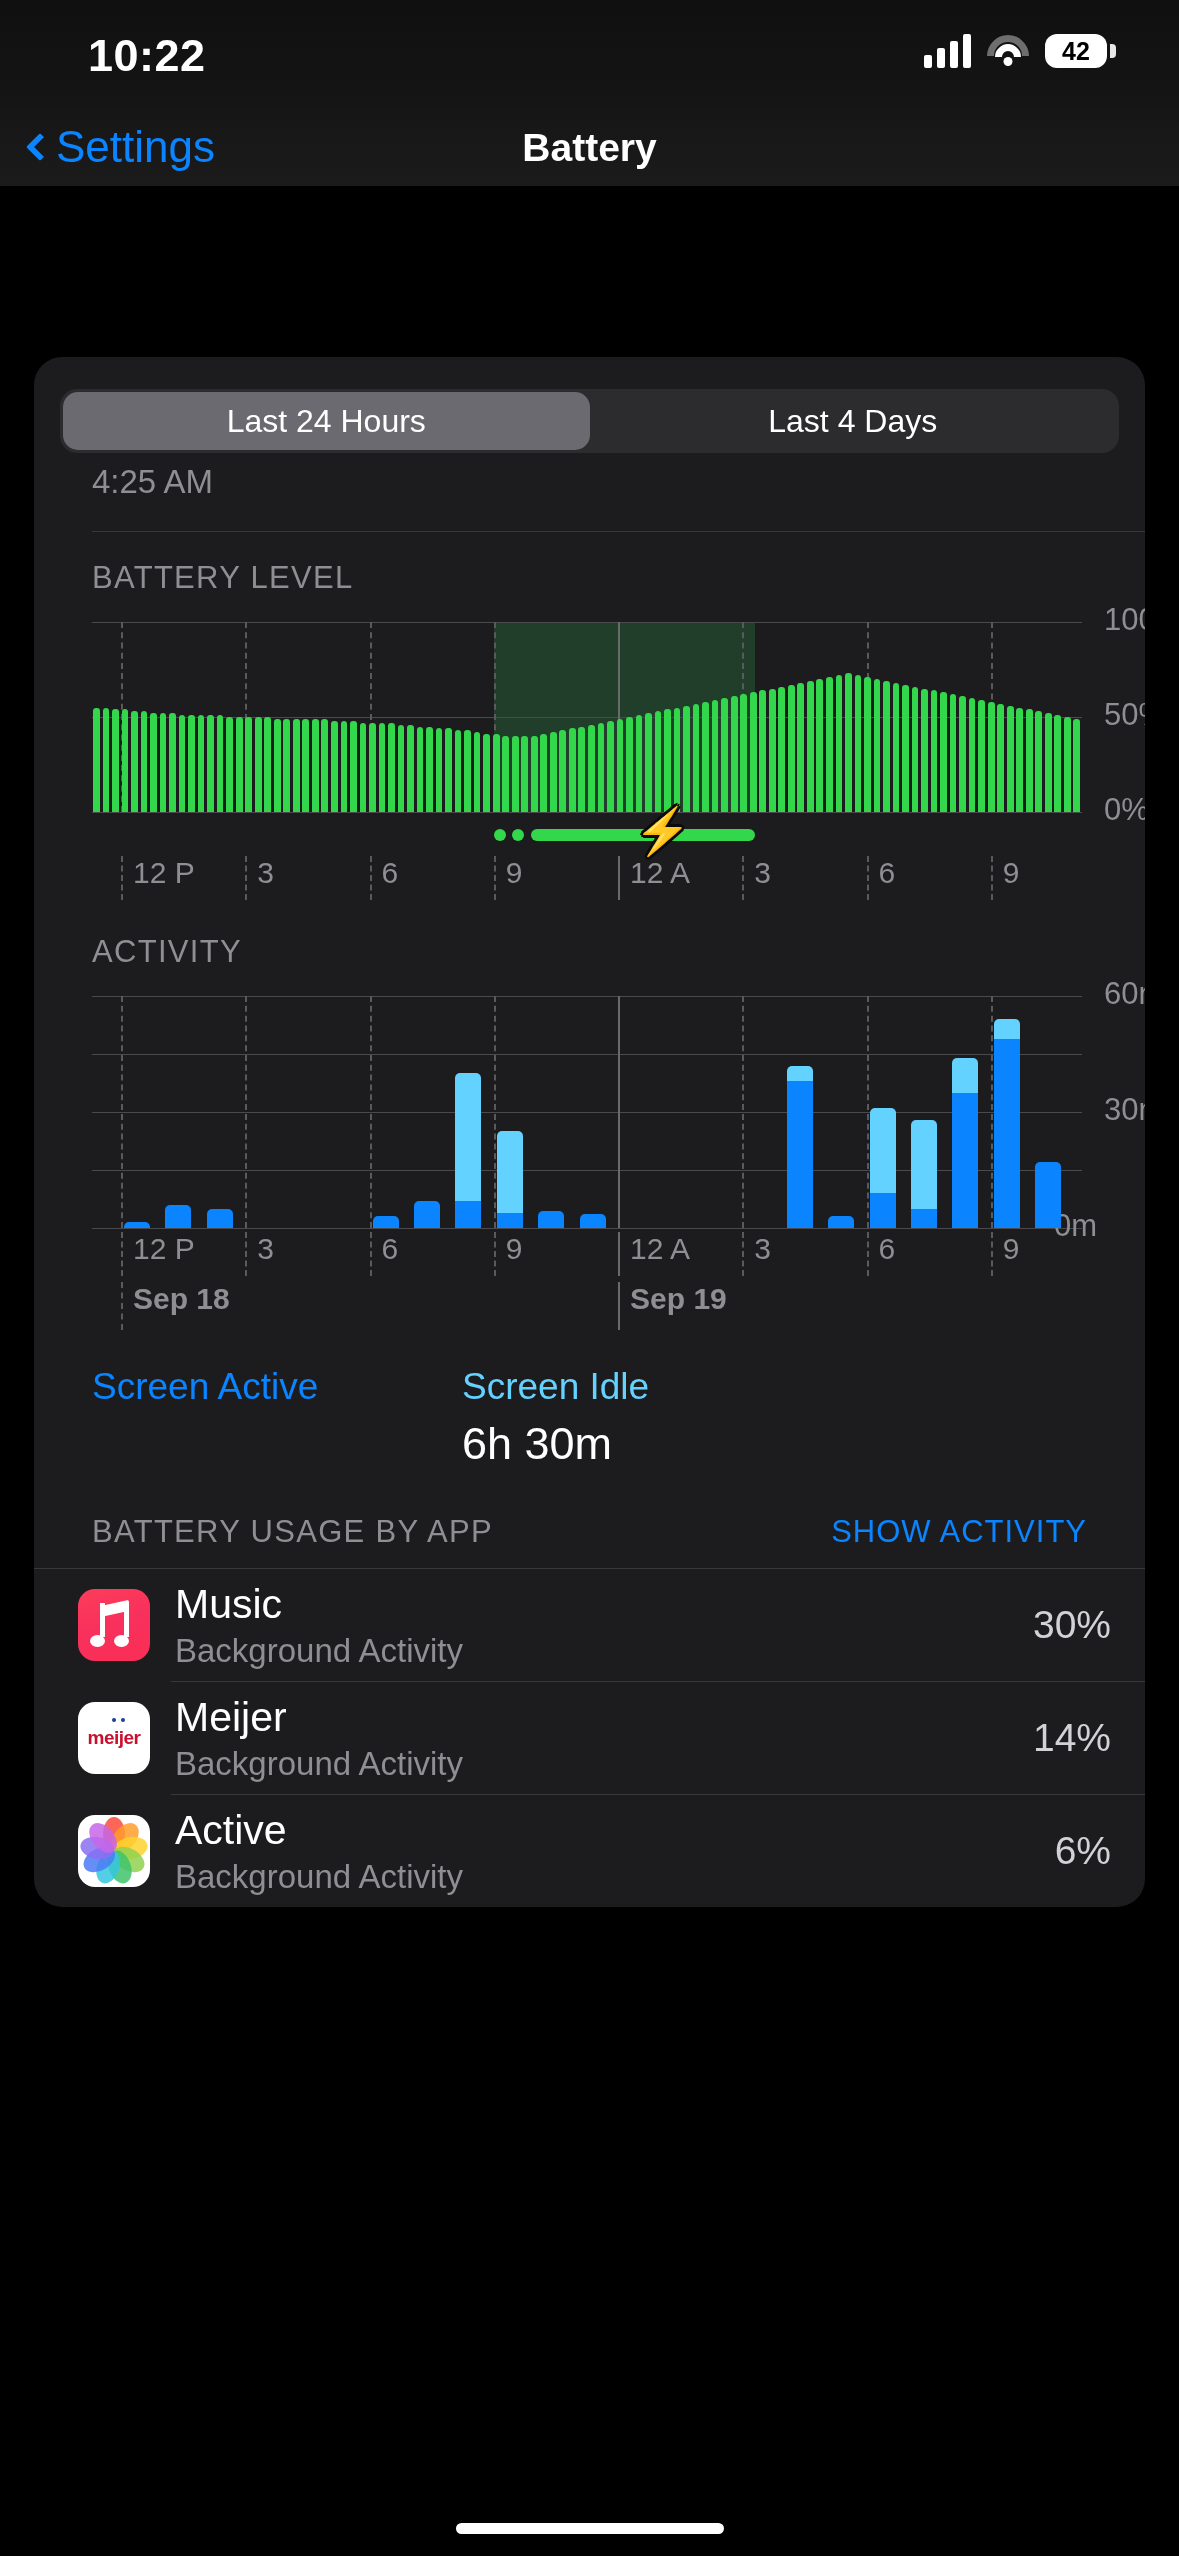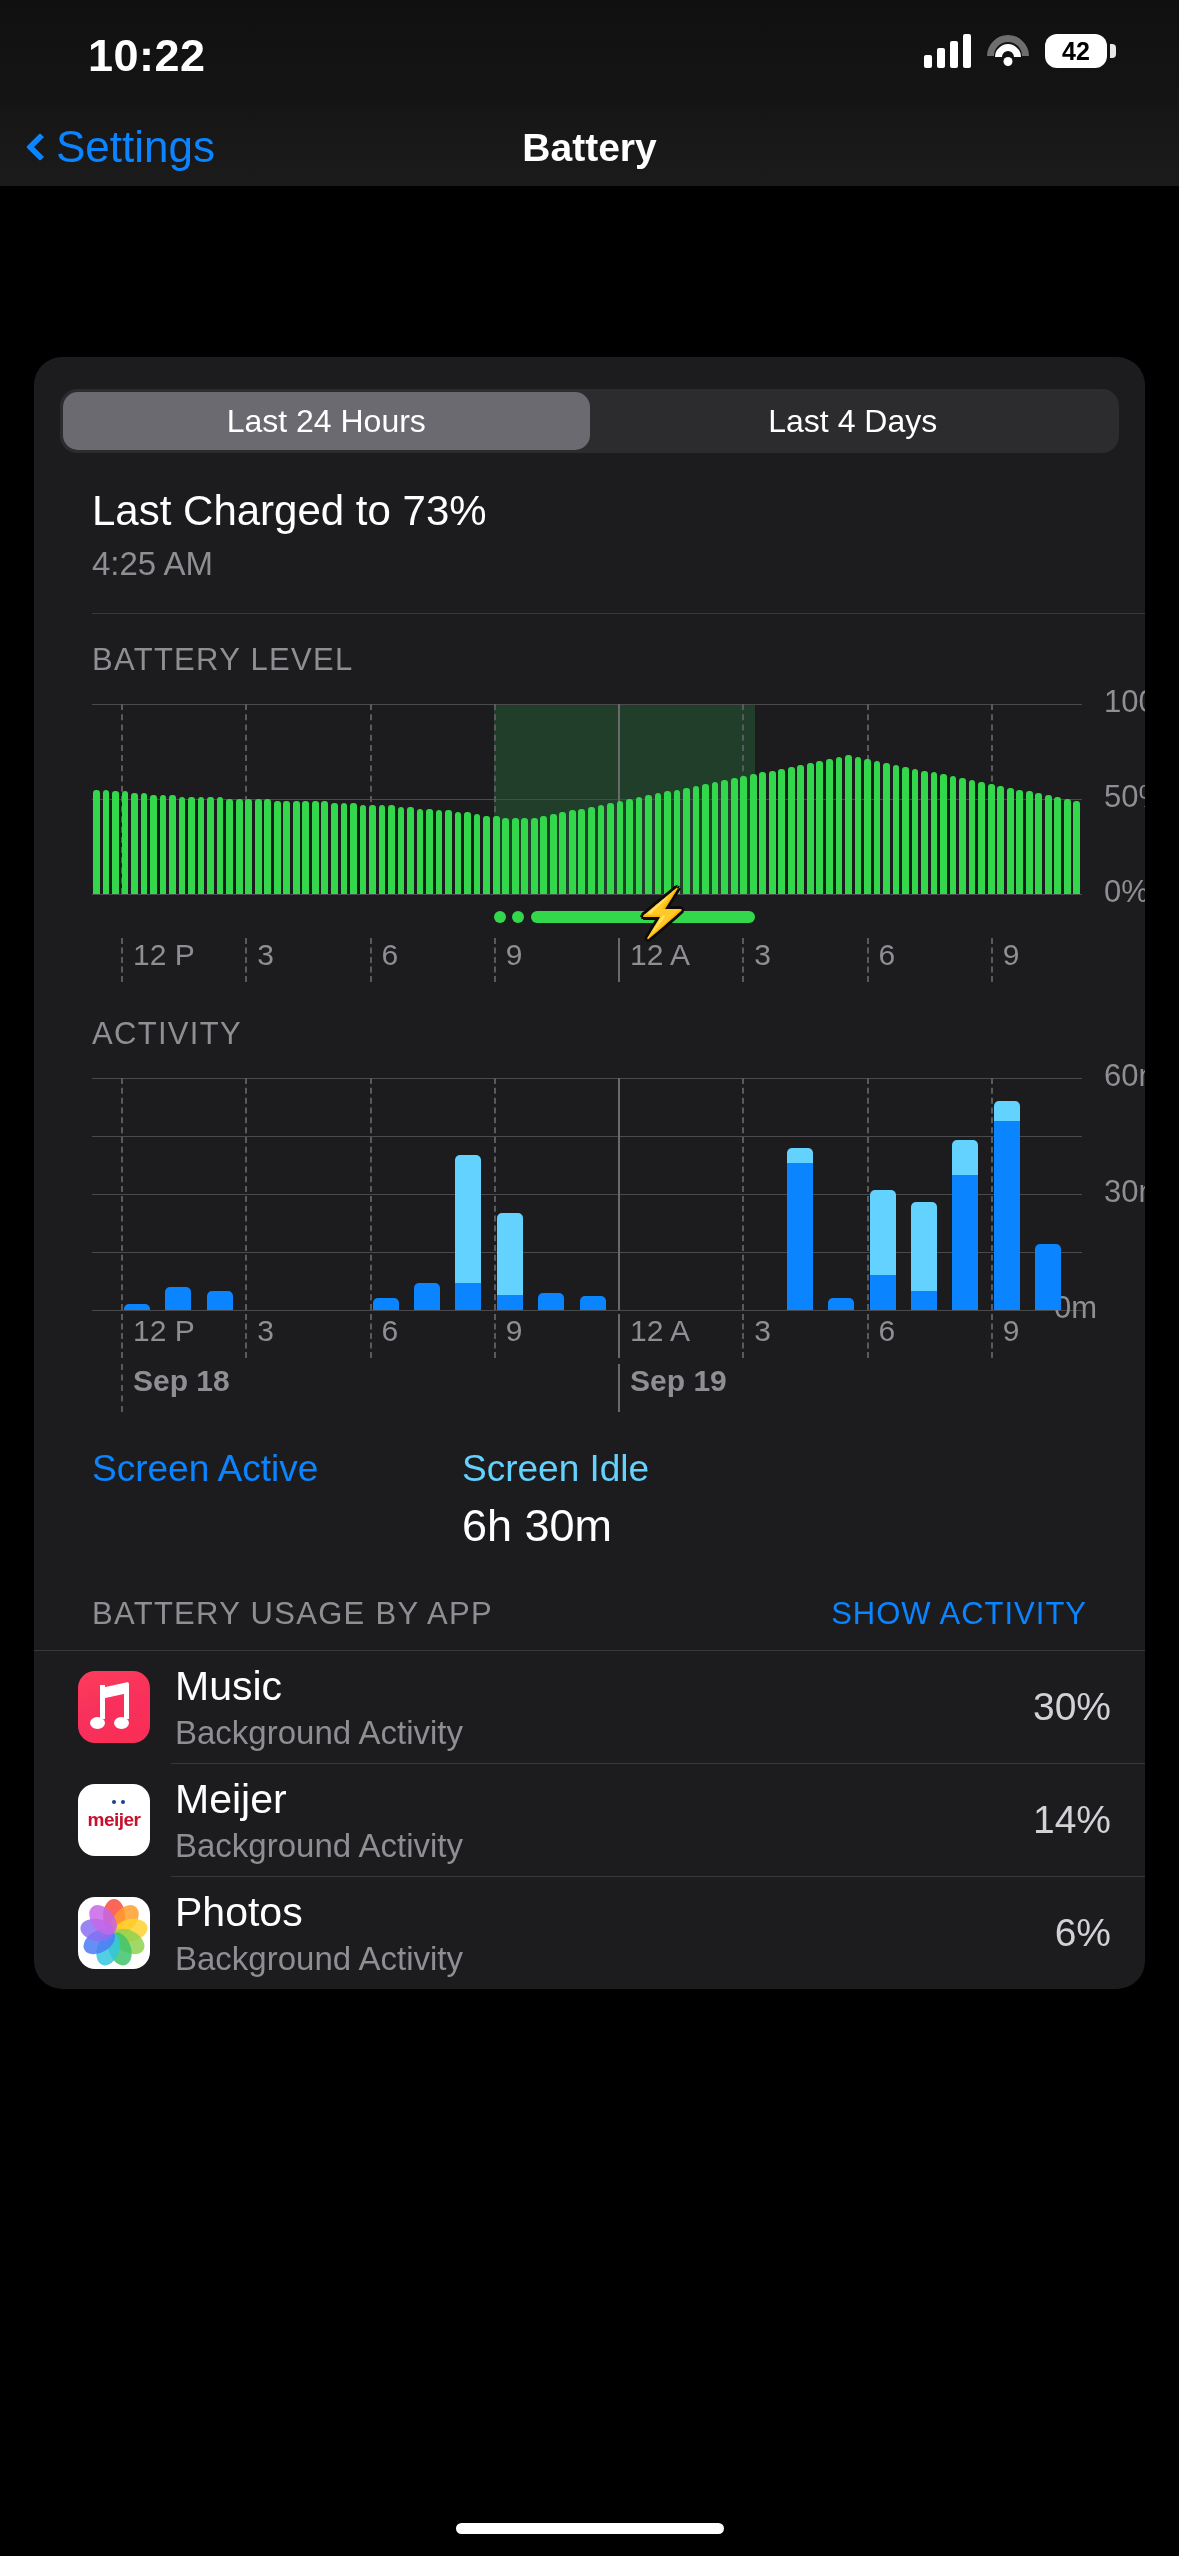--- a/index.html
+++ b/index.html
@@ -171,21 +171,20 @@
   <div class="nav-title">Battery</div>
 </div>
 
 <div class="card">
 
   <div class="segwrap">
     <div class="seg active">Last 24 Hours</div>
     <div class="seg">Last 4 Days</div>
   </div>
 
-  <div class="charged-title">Last Charged to 73%</div>
   <div class="charged-time">4:25 AM</div>
   <div class="divider"></div>
 
   <div style="margin:28px 0 0 58px;">
     <span class="sec-label">BATTERY LEVEL</span>
   </div>
   <div id="battChart">
       <div class="shaded" style="left: 401.799px; width: 260.962px; height: 190px; background: rgba(52, 199, 89, 0.2);"></div>
       <div class="gridline-h" style="top: 0px; width: 990px;"></div>
       <div class="ylabel" style="left: 1012px; top: -20px;">100%</div>
@@ -487,21 +486,21 @@
           <div class="pet" style="background:#ff9e2c;transform:translate(-50%,-100%) rotate(40deg)"></div>
           <div class="pet" style="background:#ffd22e;transform:translate(-50%,-100%) rotate(80deg)"></div>
           <div class="pet" style="background:#8fd14f;transform:translate(-50%,-100%) rotate(120deg)"></div>
           <div class="pet" style="background:#3fc36b;transform:translate(-50%,-100%) rotate(160deg)"></div>
           <div class="pet" style="background:#35c5e0;transform:translate(-50%,-100%) rotate(200deg)"></div>
           <div class="pet" style="background:#4a7bf5;transform:translate(-50%,-100%) rotate(240deg)"></div>
           <div class="pet" style="background:#8a6ef2;transform:translate(-50%,-100%) rotate(280deg)"></div>
           <div class="pet" style="background:#c566e8;transform:translate(-50%,-100%) rotate(320deg)"></div>
         </div>
         <div class="apptext">
-          <div class="appname">Photos</div>
+          <div class="appname">Active</div>
           <div class="appsub">Background Activity</div>
         </div>
         <div class="apppct">6%</div>
       </div>
     </div>
 </div>
 
 <div class="homebar"></div>
 
 </body></html>

